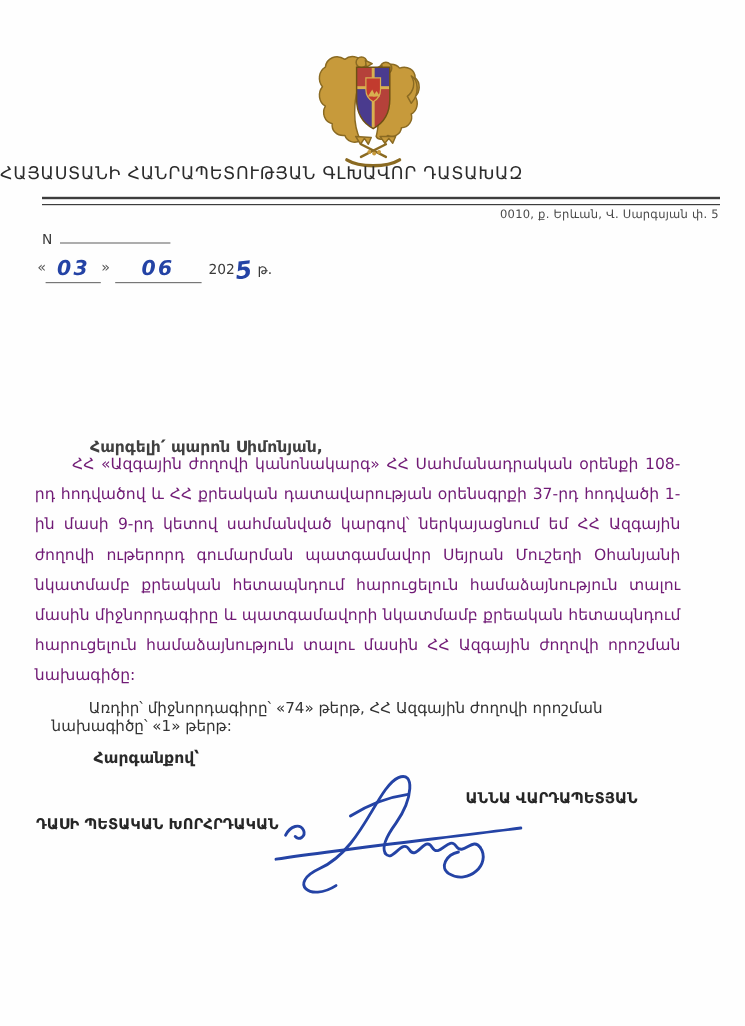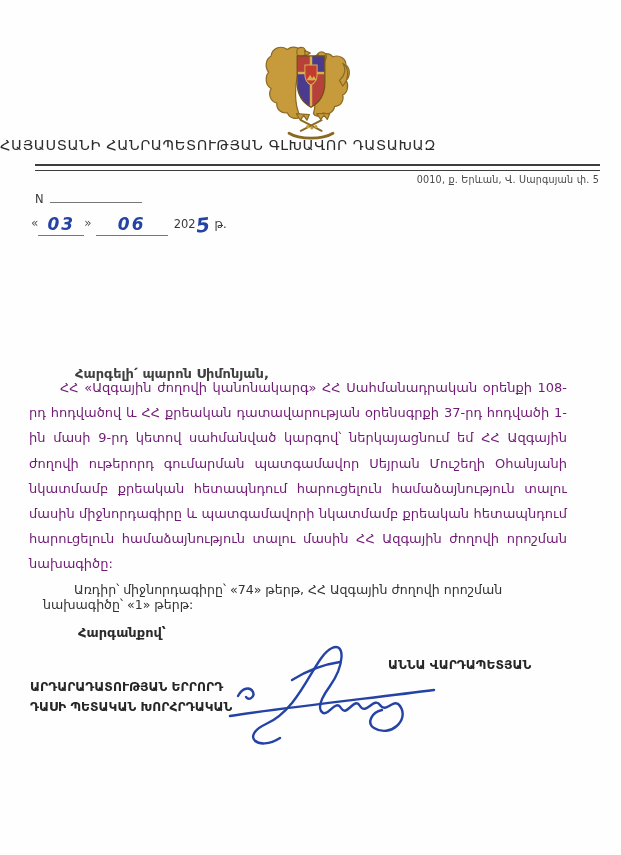--- a/index.html
+++ b/index.html
@@ -151,21 +151,20 @@
     <span class="q">«</span><span class="hand-slot slot-day"><span class="hand">03</span></span><span class="q">»</span><span class="hand-slot slot-month"><span class="hand">06</span></span><span class="year-printed">202</span><span class="hand year-hand">5</span><span class="year-suffix">թ.</span>
   </div>
 
 
   <div class="salutation">Հարգելի՛ պարոն Սիմոնյան,</div>
   <div class="body-par">ՀՀ «Ազգային ժողովի կանոնակարգ» ՀՀ Սահմանադրական օրենքի 108-րդ հոդվածով և ՀՀ քրեական դատավարության օրենսգրքի 37-րդ հոդվածի 1-ին մասի 9-րդ կետով սահմանված կարգով՝ ներկայացնում եմ ՀՀ Ազգային ժողովի ութերորդ գումարման պատգամավոր Սեյրան Մուշեղի Օհանյանի նկատմամբ քրեական հետապնդում հարուցելուն համաձայնություն տալու մասին միջնորդագիրը և պատգամավորի նկատմամբ քրեական հետապնդում հարուցելուն համաձայնություն տալու մասին ՀՀ Ազգային ժողովի որոշման նախագիծը:</div>
   <div class="attachment">Առդիր՝ միջնորդագիրը՝ «74» թերթ, ՀՀ Ազգային ժողովի որոշման նախագիծը՝ «1» թերթ:</div>
   <div class="closing">Հարգանքով՝</div>
 
   <div class="sign-titles">
-    <div>ԱՐԴԱՐԱԴԱՏՈՒԹՅԱՆ ԵՐՐՈՐԴ</div>
     <div>ԴԱՍԻ ՊԵՏԱԿԱՆ ԽՈՐՀՐԴԱԿԱՆ</div>
   </div>
 
   <svg class="sign-scribble" viewBox="0 0 240 110" xmlns="http://www.w3.org/2000/svg">
     <g fill="none" stroke="var(--ink_blue,#2443a5)" stroke-width="2.4" stroke-linecap="round">
       <path d="M16,56 C20,48 28,46 31,52 C33,57 27,61 24,57"></path>
       <path d="M58,98 C36,112 18,96 44,84 C80,68 92,16 110,8 C124,2 122,26 108,46 C100,57 96,66 99,71"></path>
       <path d="M99,71 C105,80 113,58 119,68 C125,78 132,56 138,66 C144,76 152,56 158,65 C164,74 172,57 178,66"></path>
       <path d="M178,66 C188,80 168,98 152,88 C144,83 150,72 160,70"></path>
       <path d="M8,76 C60,68 150,58 212,50"></path>

